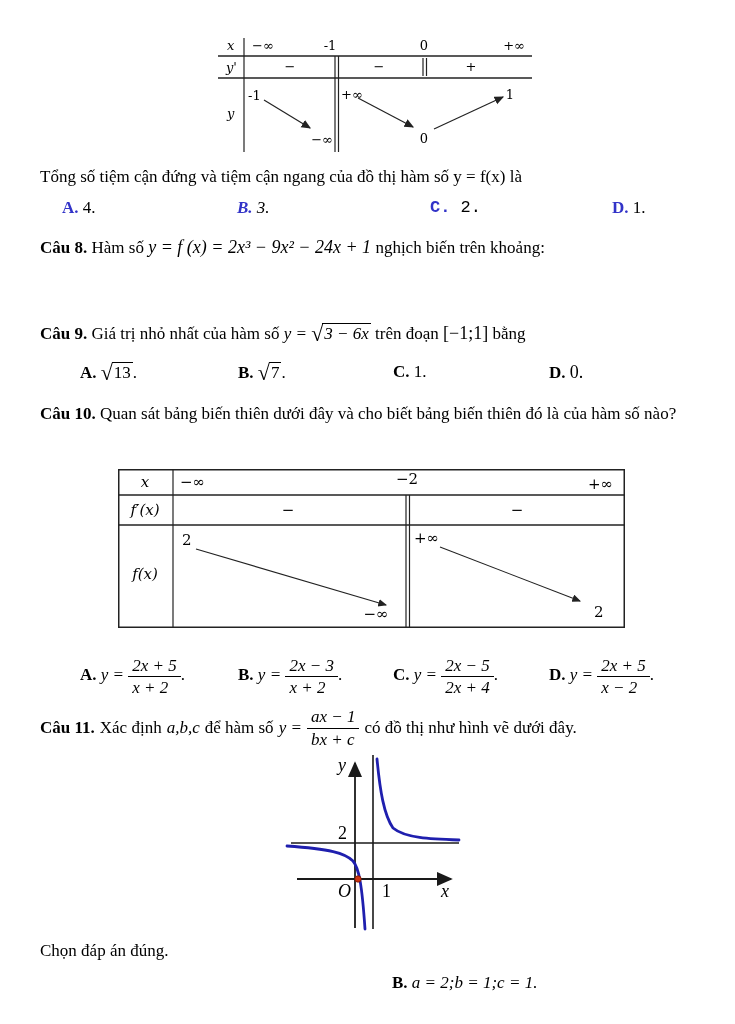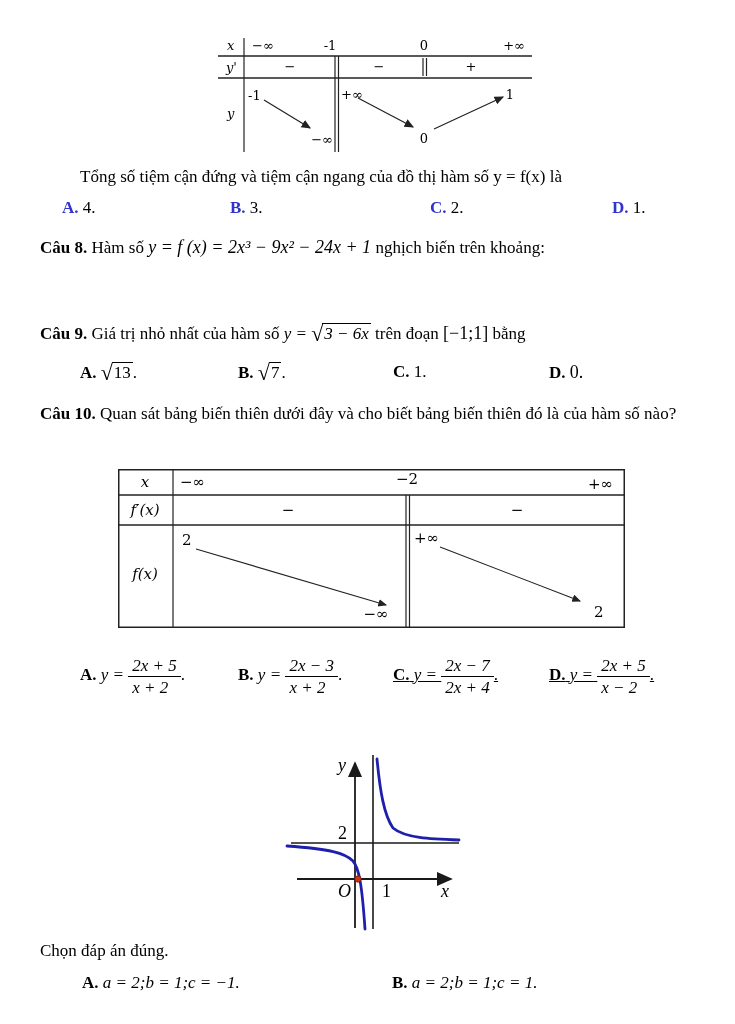--- a/index.html
+++ b/index.html
@@ -58,25 +58,25 @@
     <span class="abs ctr" style="left:72px;top:23px;">−</span>
     <span class="abs ctr" style="left:161px;top:23px;">−</span>
     <span class="abs ctr" style="left:253px;top:23px;">+</span>
     <span class="abs" style="left:30px;top:52px;">-1</span>
     <span class="abs ctr" style="left:104px;top:96px;">−∞</span>
     <span class="abs" style="left:123px;top:51px;">+∞</span>
     <span class="abs ctr" style="left:206px;top:95px;">0</span>
     <span class="abs ctr" style="left:292px;top:51px;">1</span>
   </div>
 
-  <div class="abs qline" style="left:40px;top:167px;margin-left:40px;">Tổng số tiệm cận đứng và tiệm cận ngang của đồ thị hàm số y = f(x) là</div>
+  <div class="abs qline" style="left:40px;top:167px;">Tổng số tiệm cận đứng và tiệm cận ngang của đồ thị hàm số y = f(x) là</div>
   <div class="abs optrow" style="left:0;top:198px;width:678px;height:24px;">
     <span class="abs" style="left:62px;"><b class="blue">A.</b> <span>4.</span></span>
-    <span class="abs" style="left:230px;"><b class="blue">B.</b> <span>3.</span></span>
-    <span class="abs" style="left:430px;"><b class="blue">C.</b> <span>2.</span></span>
+    <span class="abs" style="left:237px;font-style:italic;"><b class="blue">B.</b> <span>3.</span></span>
+    <span class="abs" style="left:430px;font-family:Liberation Mono, monospace;"><b class="blue">C.</b> <span>2.</span></span>
     <span class="abs" style="left:612px;"><b class="blue">D.</b> <span>1.</span></span>
   </div>
 
   <div class="abs qline" style="left:40px;top:237px;">
     <b>Câu 8.</b>
     <span>Hàm số</span>
     <span class="math bigtxt">y = f (x) = 2x³ − 9x² − 24x + 1</span>
     <span>nghịch biến trên khoảng:</span>
   </div>
 
@@ -127,24 +127,36 @@
     <span class="abs ctr" style="left:399px;top:32px;">−</span>
     <span class="abs" style="left:64px;top:62px;">2</span>
     <span class="abs ctr" style="left:258px;top:136px;">−∞</span>
     <span class="abs" style="left:296px;top:60px;">+∞</span>
     <span class="abs" style="left:476px;top:134px;">2</span>
   </div>
 
   <div class="abs" style="left:0;top:644px;width:735px;height:56px;">
     <span class="abs" style="left:80px;top:12px;"><b>A.</b> <span class="math">y =</span> <span class="frac"><span class="num">2x + 5</span><span class="den">x + 2</span></span><span>.</span></span>
     <span class="abs" style="left:238px;top:12px;"><b>B.</b> <span class="math">y =</span> <span class="frac"><span class="num">2x − 3</span><span class="den">x + 2</span></span><span>.</span></span>
-    <span class="abs" style="left:393px;top:12px;text-decoration:underline;"><b>C.</b> <span class="math">y =</span> <span class="frac"><span class="num">2x − 7</span><span class="den">2x + 4</span></span><span>.</span></span>
-    <span class="abs" style="left:549px;top:12px;text-decoration:underline;"><b>D.</b> <span class="math">y =</span> <span class="frac"><span class="num">2x + 5</span><span class="den">x − 2</span></span><span>.</span></span>
+    <span class="abs" style="left:393px;top:12px;"><b>C.</b> <span class="math">y =</span> <span class="frac"><span class="num">2x − 5</span><span class="den">2x + 4</span></span><span>.</span></span>
+    <span class="abs" style="left:549px;top:12px;"><b>D.</b> <span class="math">y =</span> <span class="frac"><span class="num">2x + 5</span><span class="den">x − 2</span></span><span>.</span></span>
   </div>
 
+  <div class="abs qline" style="left:40px;top:705px;height:46px;display:flex;align-items:center;gap:5px;">
+    <b>Câu 11.</b>
+    <span>Xác định</span>
+    <span class="math">a,b,c</span>
+    <span>để hàm số</span>
+    <span class="math">y =</span>
+    <span class="frac">
+        <span class="num">ax − 1</span>
+        <span class="den">bx + c</span>
+      </span>
+    <span>có đồ thị như hình vẽ dưới đây.</span>
+  </div>
 
   <div class="abs" style="left:285px;top:753px;width:180px;height:180px;">
     <svg width="180" height="180" viewBox="0 0 180 180">
       <defs>
         <marker id="arr3" markerWidth="10" markerHeight="9" refX="8" refY="4" orient="auto">
           <path d="M0,0 L9,4 L0,8 Z" fill="#1a1a1a"></path>
         </marker>
       </defs>
       <line x1="88" y1="2" x2="88" y2="176" stroke="#1a1a1a" stroke-width="1.6"></line>
       <line x1="6" y1="90" x2="174" y2="90" stroke="#1a1a1a" stroke-width="1.6"></line>
@@ -156,17 +168,16 @@
     </svg>
     <span class="abs math bigtxt" style="left:53px;top:2px;">y</span>
     <span class="abs math bigtxt" style="left:156px;top:128px;">x</span>
     <span class="abs bigtxt" style="left:53px;top:70px;">2</span>
     <span class="abs math bigtxt" style="left:53px;top:128px;">O</span>
     <span class="abs bigtxt" style="left:97px;top:128px;">1</span>
   </div>
 
   <div class="abs" style="left:40px;top:941px;">Chọn đáp án đúng.</div>
   <div class="abs" style="left:0;top:973px;width:735px;height:26px;">
-    <span class="abs" style="left:82px;"><b>A.</b> <span class="math">a = 2;b = 1;c = −1.</span></span>
     <span class="abs" style="left:392px;"><b>B.</b> <span class="math">a = 2;b = 1;c = 1.</span></span>
   </div>
 
 </div>
 
 </body></html>

